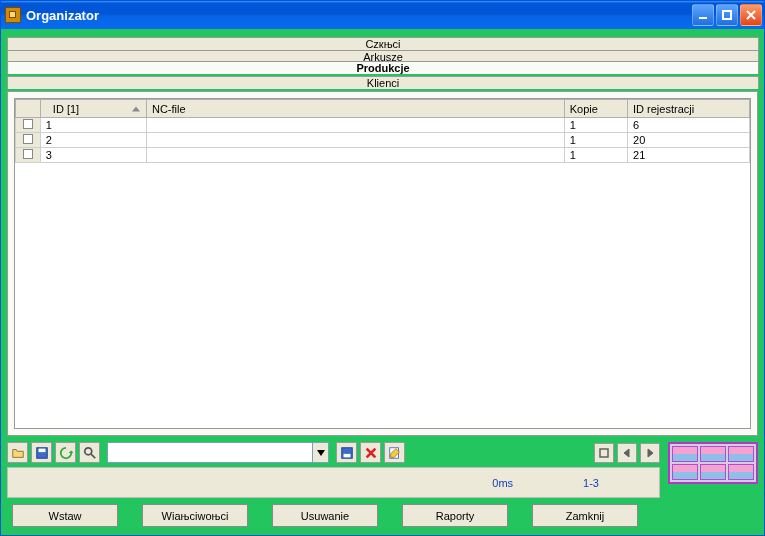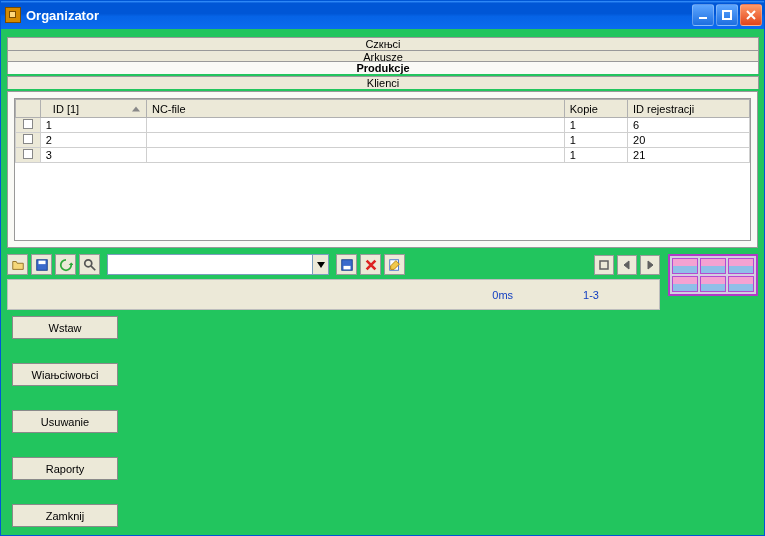--- a/index.html
+++ b/index.html
@@ -236,21 +236,20 @@
     margin-right: 70px;
   }
   .status-row .range {
     color: #113ec1;
     margin-right: 60px;
   }
   .button-row {
     display: flex;
     gap: 24px;
     padding: 2px 5px;
-    flex-direction: column;
   }
   .big-btn {
     width: 106px; height: 23px;
     border: 1px solid #8a8a8a;
     background: #ece9d8;
     font-size: 11px;
     cursor: pointer;
   }
   .col-right {
     display: flex;

